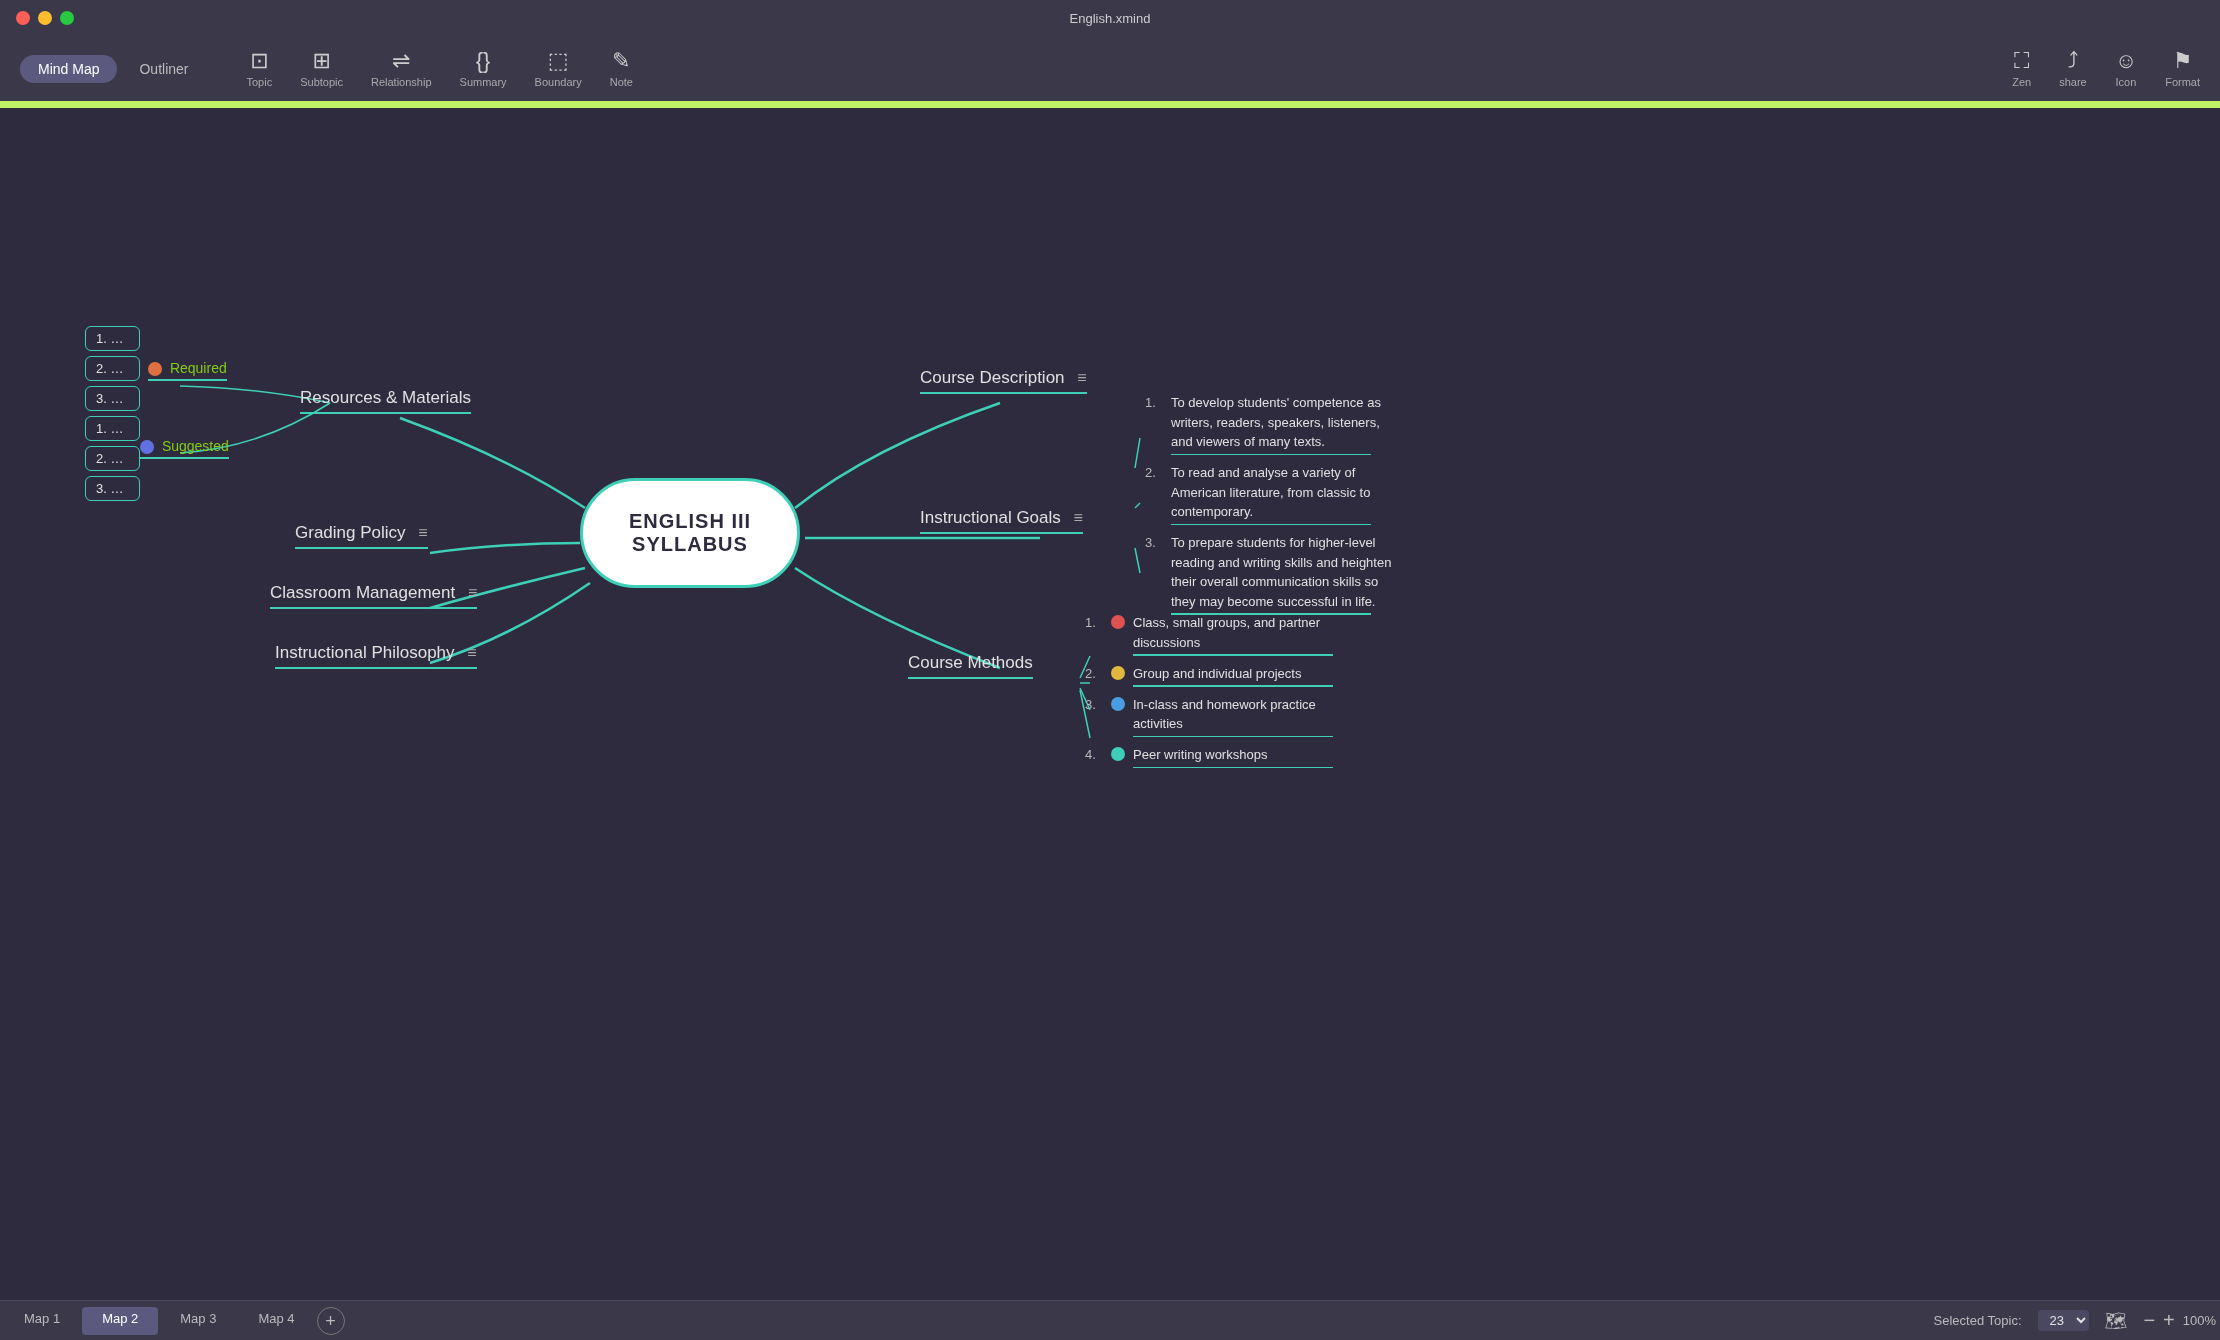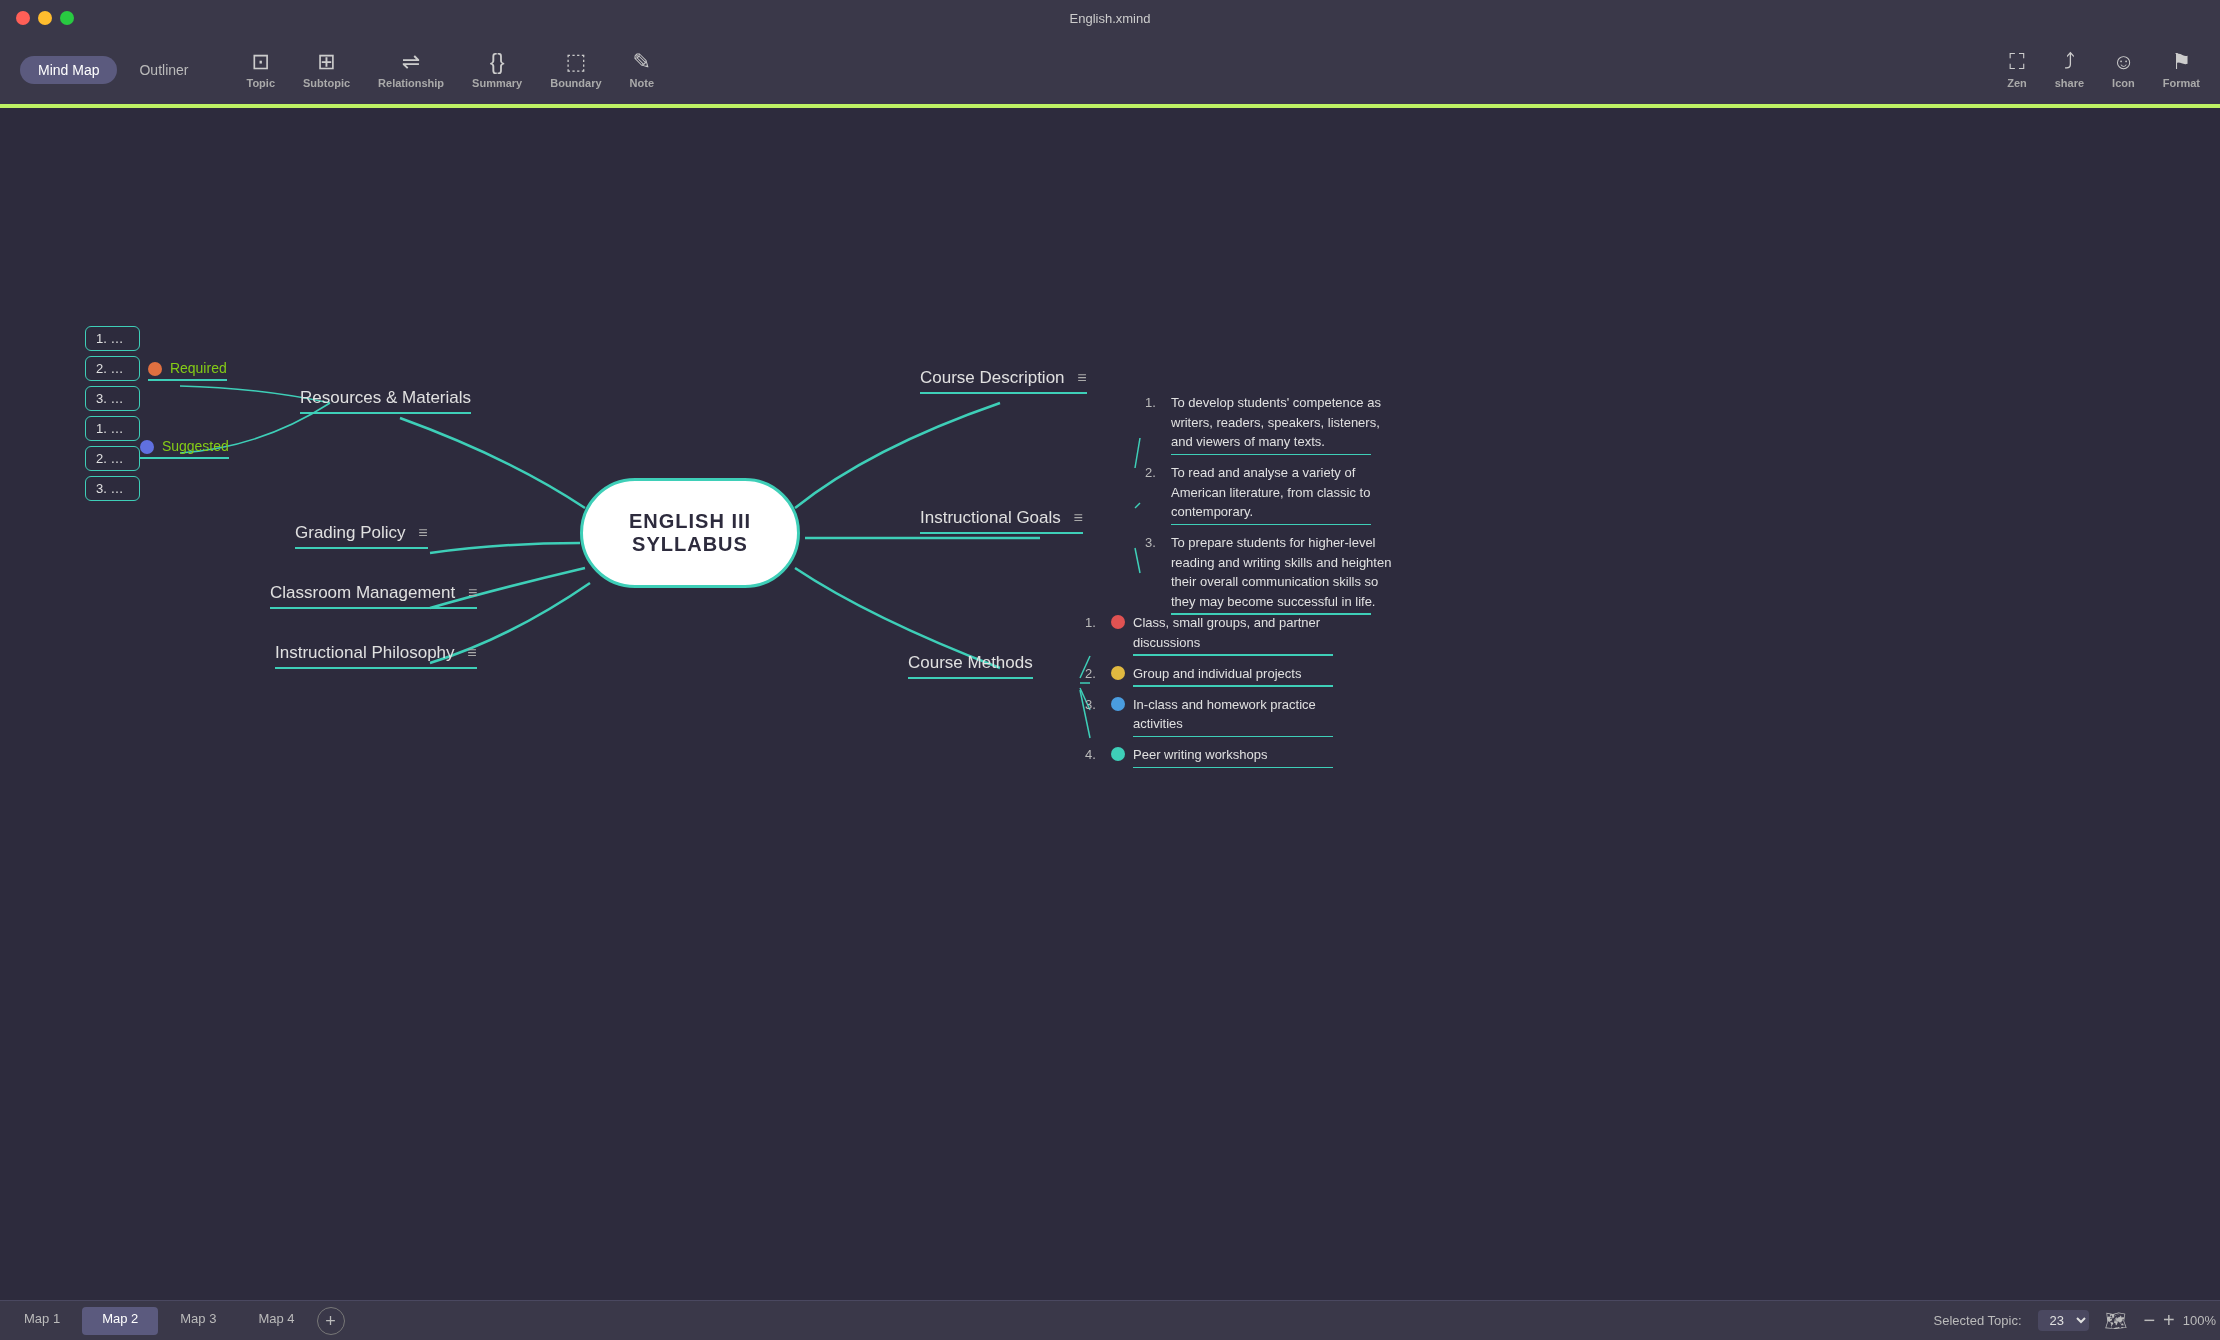--- a/index.html
+++ b/index.html
@@ -31,21 +31,21 @@
       border-radius: 50%;
     }
     .tl-red { background: #ff5f57; }
     .tl-yellow { background: #ffbd2e; }
     .tl-green { background: #28ca41; }
 
     
     .toolbar {
       height: 72px;
       background: #3a3849;
-      border-bottom: 4px solid #bef264;
+      border-bottom: 7px solid #bef264;
       display: flex;
       align-items: center;
       padding: 0 20px;
       gap: 0;
     }
     .toolbar-left {
       display: flex;
       align-items: center;
       gap: 4px;
       margin-right: 40px;
@@ -80,21 +80,20 @@
       cursor: pointer;
       color: #ccc;
     }
     .tool-icon {
       font-size: 22px;
       line-height: 1;
     }
     .tool-label {
       font-size: 11px;
       color: #aaa;
-      font-weight: bold;
     }
     .toolbar-right {
       display: flex;
       align-items: center;
       gap: 28px;
     }
 
     
     .canvas {
       width: 100%;

